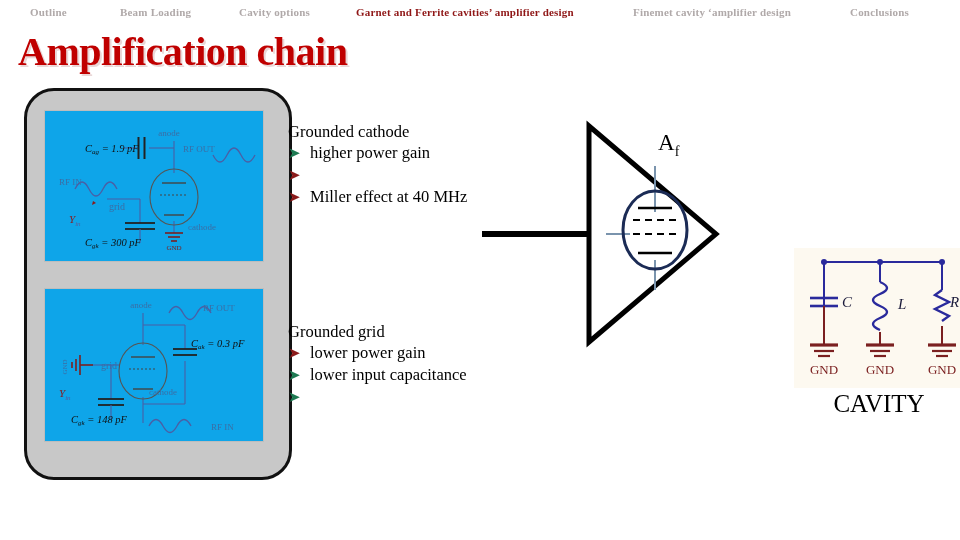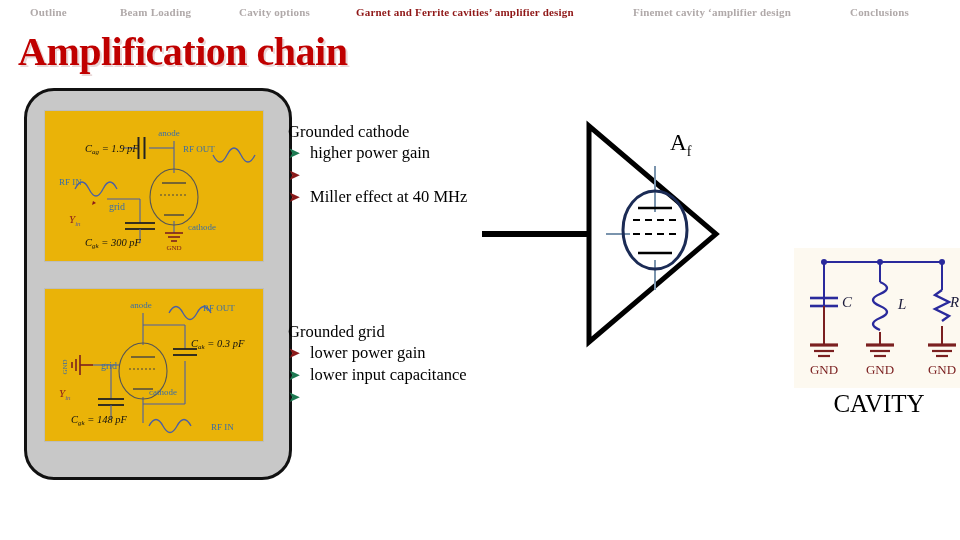--- a/index.html
+++ b/index.html
@@ -14,42 +14,42 @@
 
   
   .slide-title{position:absolute;left:18px;top:28px;font-size:40px;
       font-weight:bold;color:#c00000;letter-spacing:-0.5px;
       text-shadow:2px 2px 0 #e9d7d7;}
 
   
   .left-panel{position:absolute;left:24px;top:88px;width:262px;height:386px;
       background:#c8c8c8;border:3px solid #111;border-radius:30px;}
 
-  .diagram-box{position:absolute;background:#eab308;border:1px solid #bdbdbd;}
+  .diagram-box{position:absolute;background:#0ea5e9;border:1px solid #bdbdbd;}
   #diagram-1{left:44px;top:110px;width:218px;height:150px;}
   #diagram-2{left:44px;top:288px;width:218px;height:152px;}
   .diagram-box svg{display:block;width:100%;height:100%;}
 
   
   .text-block{position:absolute;width:240px;}
   #block-cathode{left:288px;top:121px;}
   #block-grid{left:288px;top:321px;}
   .block-heading{font-size:16.5px;line-height:21px;color:#000;white-space:nowrap;}
   .bullet-row{display:flex;align-items:baseline;font-size:16.5px;line-height:22px;
               white-space:nowrap;}
   .bullet-mark{width:20px;flex:0 0 20px;font-size:15px;line-height:22px;
                font-family:"DejaVu Sans",sans-serif;}
   .bullet-mark.green{color:#1d7a52;}
   .bullet-mark.red{color:#8b1a1a;}
   .bullet-text{padding-left:2px;text-align:center;}
 
   
   #amp-stage{position:absolute;left:470px;top:108px;width:250px;height:252px;}
   #amp-stage svg{display:block;}
-  .af-label{position:absolute;left:658px;top:130px;font-size:23px;color:#000;margin-left:12px;}
+  .af-label{position:absolute;left:658px;top:130px;font-size:23px;color:#000;}
   .af-label sub{font-size:14px;}
 
   
   #cavity-circuit{position:absolute;left:794px;top:248px;width:166px;height:140px;
       background:#fdf9f0;}
   #cavity-circuit svg{display:block;width:100%;height:100%;}
   #cavity-label{position:absolute;left:800px;top:390px;width:158px;text-align:center;
       font-size:25px;color:#000;}
 </style>
 </head>

